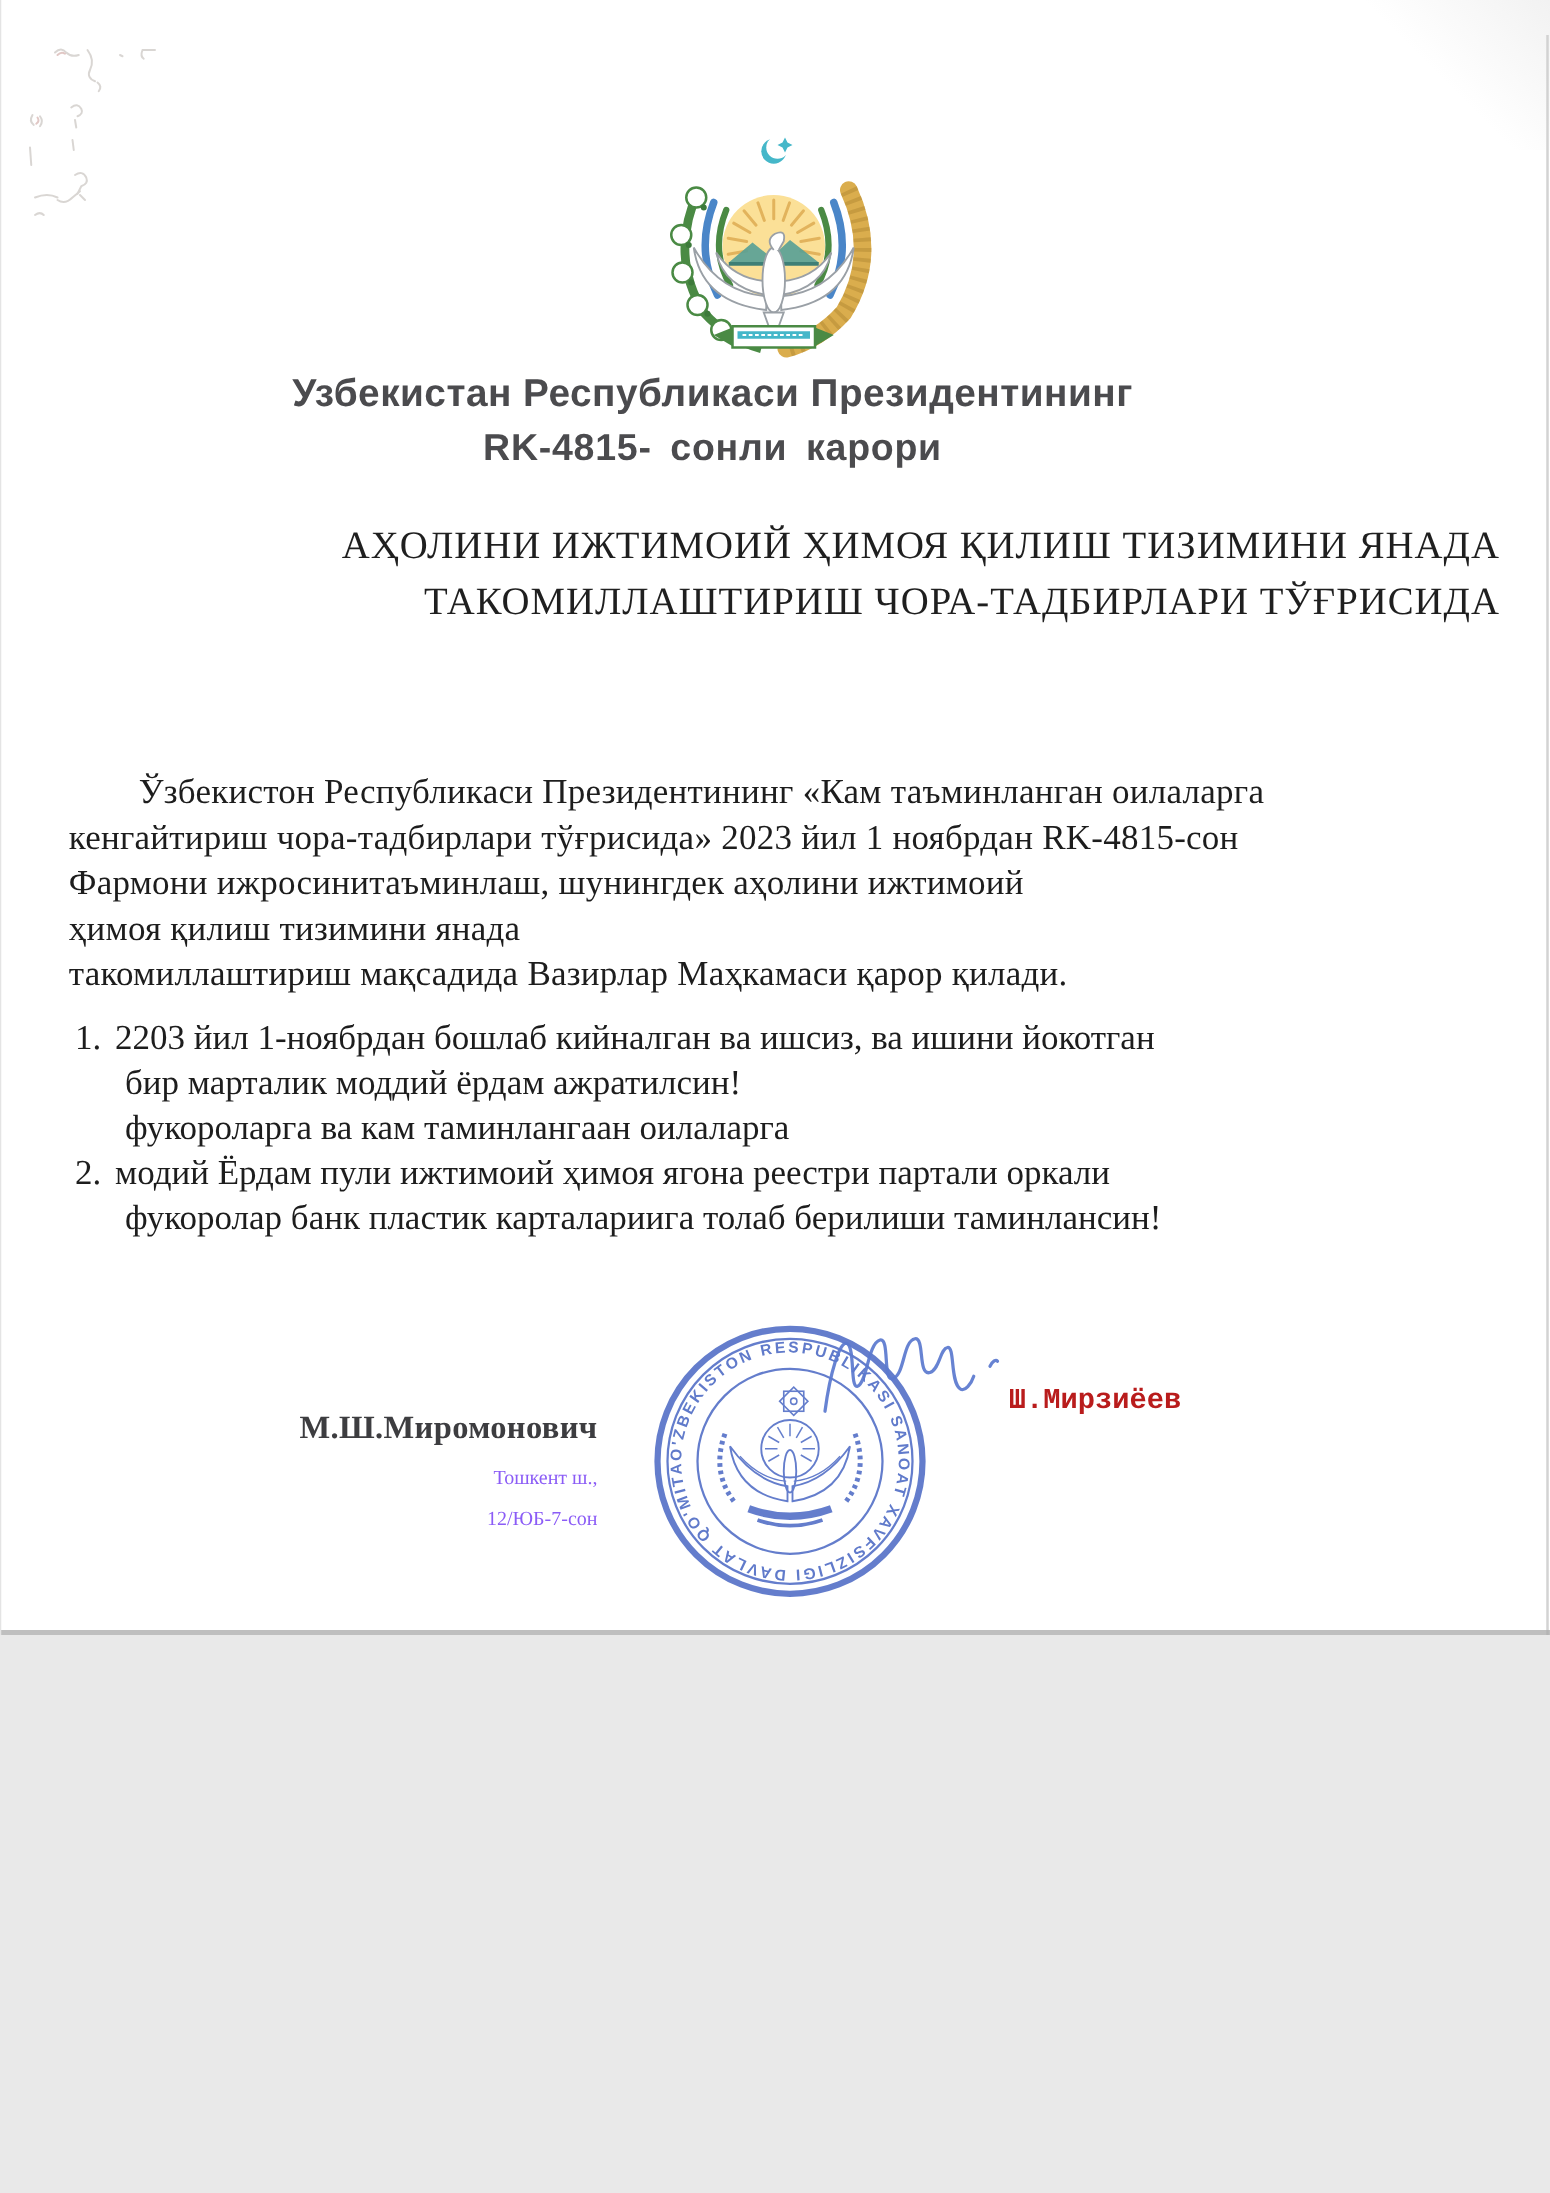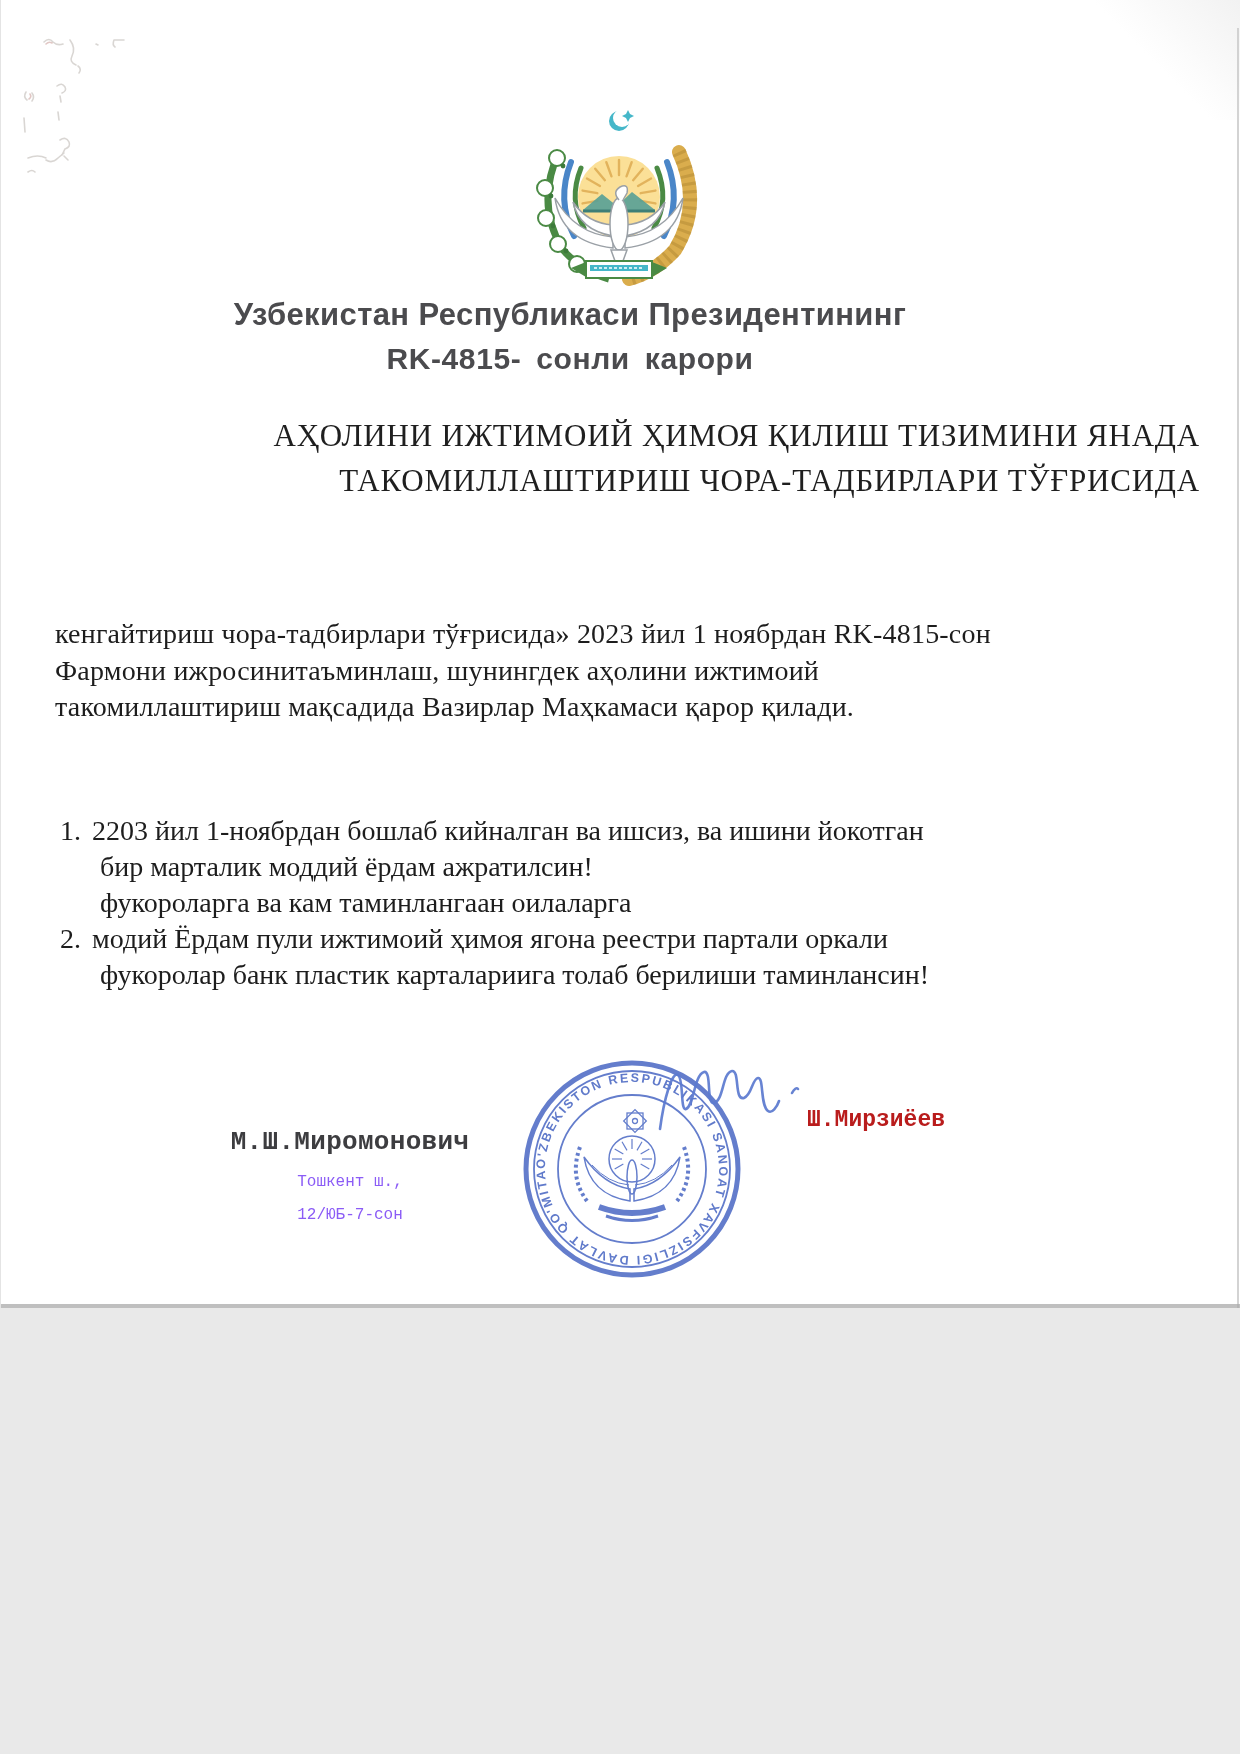--- a/index.html
+++ b/index.html
@@ -29,22 +29,22 @@
   }
   .body-par .ln.indent{text-indent:56px;}
   
   .list{position:absolute;left:60px;top:813px;width:1135px;font-size:28px;line-height:36px;}
   .li{display:flex;align-items:flex-start;}
   .li .num{width:32px;flex:0 0 32px;}
   .li .li-lines{flex:1;}
   .li .li-lines .ln:not(:first-child){padding-left:8px;}
   
   .sig-left{
-    position:absolute;left:222px;top:1127px;width:256px;text-align:center;
-    font-family:Liberation Mono, monospace;
+    position:absolute;left:222px;top:1127px;width:256px;text-align:right;
+    font-family:Liberation Serif, serif;
   }
   .sig-left .name{font-size:26px;font-weight:bold;color:#3d3d40;letter-spacing:.3px;}
   .sig-left .sub{font-size:16px;color:#8b5cf6;margin-top:9px;line-height:33px;}
   .sig-right{
     position:absolute;left:807px;top:1107px;
     font-family:Liberation Mono, monospace;font-size:23px;font-weight:bold;color:#b91c1c;
   }
   .seal{position:absolute;left:514px;top:1051px;width:236px;height:236px;}
   .squiggle{position:absolute;left:652px;top:1063px;width:170px;height:100px;}
   
@@ -161,22 +161,24 @@
     <div class="t1">Узбекистан Республикаси Президентининг</div>
     <div class="t2">RK-4815- сонли карори</div>
   </div>
 
   <div class="heading">
     <div>АҲОЛИНИ ИЖТИМОИЙ ҲИМОЯ ҚИЛИШ ТИЗИМИНИ ЯНАДА</div>
     <div>ТАКОМИЛЛАШТИРИШ ЧОРА-ТАДБИРЛАРИ ТЎҒРИСИДА</div>
   </div>
 
   <div class="body-par">
+    <div class="ln indent">Ўзбекистон Республикаси Президентининг «Кам таъминланган оилаларга</div>
     <div class="ln">кенгайтириш чора-тадбирлари тўғрисида» 2023 йил 1 ноябрдан RK-4815-сон</div>
     <div class="ln">Фармони ижросинитаъминлаш, шунингдек аҳолини ижтимоий</div>
+    <div class="ln">ҳимоя қилиш тизимини янада</div>
     <div class="ln">такомиллаштириш мақсадида Вазирлар Маҳкамаси қарор қилади.</div>
   </div>
 
   <div class="list">
     <div class="li">
       <span class="num">1.</span>
       <div class="li-lines">
         <div class="ln">2203 йил 1-ноябрдан бошлаб кийналган ва ишсиз, ва ишини йокотган</div>
         <div class="ln">бир марталик моддий ёрдам ажратилсин!</div>
         <div class="ln">фукороларга ва кам таминлангаан оилаларга</div>

